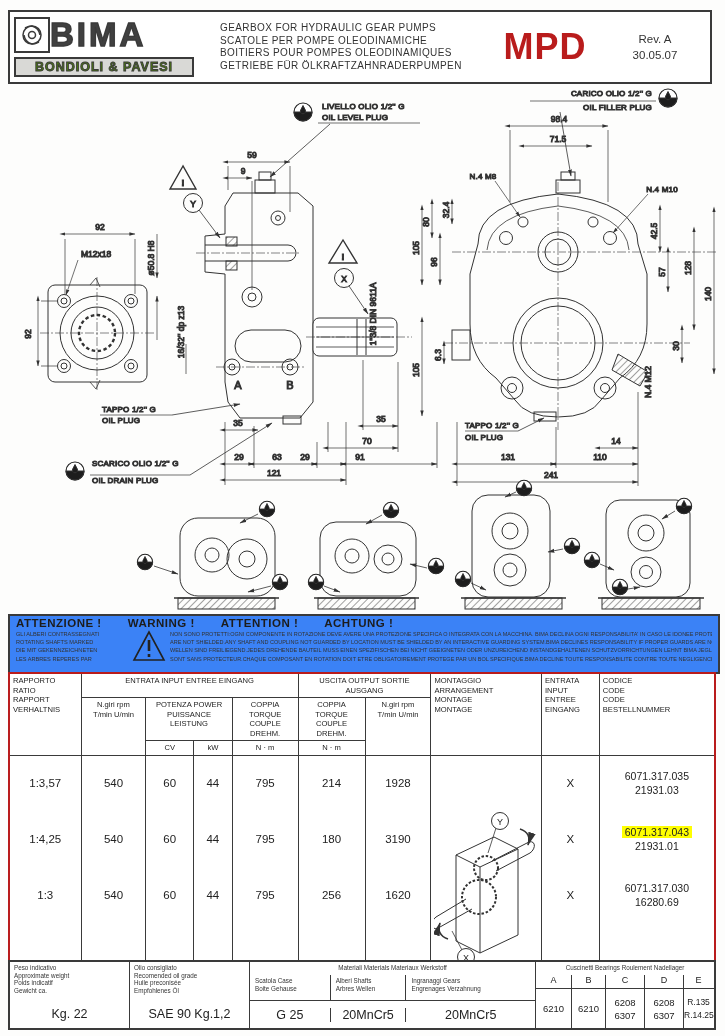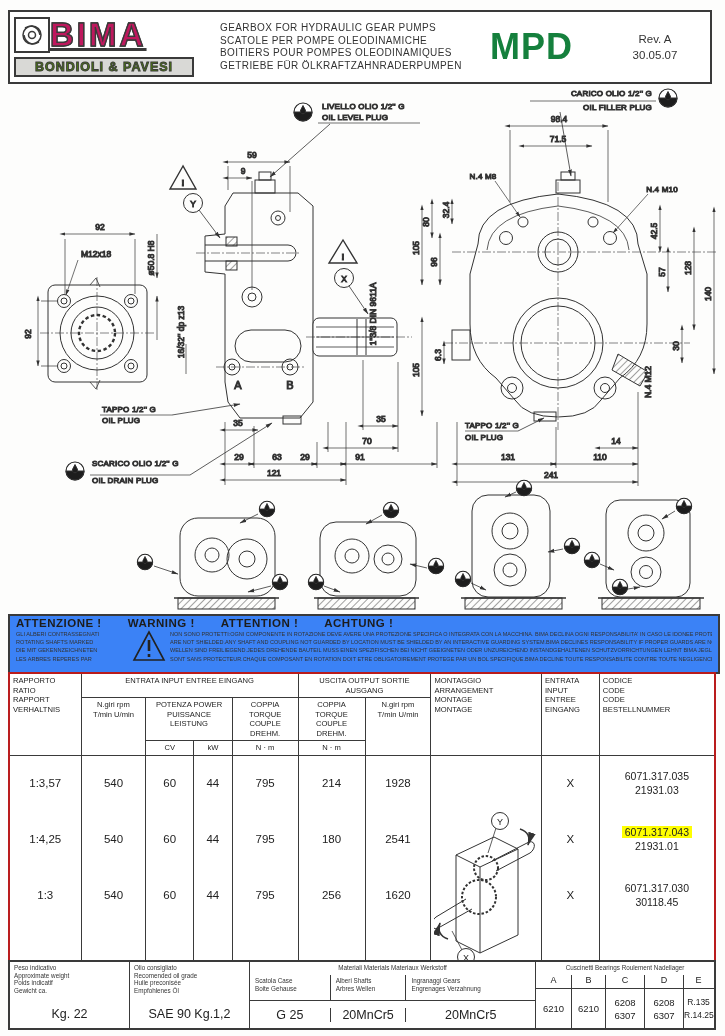--- a/index.html
+++ b/index.html
@@ -5,27 +5,27 @@
   html,body{margin:0;padding:0;}
   body{width:725px;height:1036px;position:relative;background:#fdfdfc;
        font-family:"Liberation Sans", sans-serif;color:#222;overflow:hidden;}
   .abs{position:absolute;}
   
   .hdr{left:8px;top:10px;width:700px;height:70px;border:2px solid #3a3a3a;
        display:flex;align-items:center;background:#fff;}
   .logo{width:196px;height:64px;margin-left:4px;position:relative;}
   .bima-row{display:flex;align-items:center;height:40px;}
   .bima-icon{width:32px;height:32px;border:2px solid #3a3a3a;display:flex;align-items:center;justify-content:center;}
-  .bima-word{font-size:33px;font-weight:bold;letter-spacing:3px;color:#be185d;
-             -webkit-text-stroke:1.3px #3a3a3a;text-shadow:0 0 1px #3a3a3a;line-height:36px;text-decoration:underline;}
+  .bima-word{font-size:33px;font-weight:bold;letter-spacing:3px;color:#404040;
+             -webkit-text-stroke:1.3px #3a3a3a;text-shadow:0 0 1px #3a3a3a;line-height:36px;}
   .bp-badge{margin-top:2px;width:176px;border:2px solid #3a3a3a;background:#d9d9d6;text-align:center;
             font-size:12.5px;font-weight:bold;letter-spacing:1px;color:#4d7c0f;
             -webkit-text-stroke:0.9px #3a3a3a;padding:1px 0;}
   .titles{margin-left:10px;font-size:10px;line-height:12.5px;letter-spacing:.4px;color:#333;width:270px;}
-  .model{font-size:36px;font-weight:bold;letter-spacing:1px;color:#15803d;width:110px;text-align:left;
+  .model{font-size:36px;font-weight:bold;letter-spacing:1px;color:#b91c1c;width:110px;text-align:center;
          font-stretch:condensed;}
   .rev{font-size:11.5px;line-height:16px;color:#333;text-align:center;flex:1;}
   
   svg text{font-family:"Liberation Sans", sans-serif;}
   .dt{font-size:8.5px;fill:#222;}
   .an{font-size:8px;fill:#222;letter-spacing:.2px;}
   .big{font-size:11px;fill:#222;}
   
   .warn{left:8px;top:614px;width:696px;height:55px;border:2px solid #3a3a3a;background:#3b82f6;padding:1px 6px 0 6px;}
   .warn-title{font-size:11.5px;font-weight:bold;letter-spacing:.5px;color:#1c1c1c;}
@@ -538,39 +538,39 @@
         <div class="code">21931.03</div>
       </td>
     </tr>
     <tr class="dr">
       <td>1:4,25</td>
       <td>540</td>
       <td>60</td>
       <td>44</td>
       <td>795</td>
       <td>180</td>
-      <td>2541</td>
+      <td>3190</td>
       <td>X</td>
       <td>
         <div class="code"><span class="hl">6071.317.043</span></div>
         <div class="code">21931.01</div>
       </td>
     </tr>
     <tr class="dr">
       <td>1:3</td>
       <td>540</td>
       <td>60</td>
       <td>44</td>
       <td>795</td>
       <td>256</td>
       <td>1620</td>
       <td>X</td>
       <td>
         <div class="code">6071.317.030</div>
-        <div class="code">30118.45</div>
+        <div class="code">16280.69</div>
       </td>
     </tr>
     <tr class="filler">
       <td></td>
         <td></td>
         <td></td>
         <td></td>
         <td></td>
         <td></td>
         <td></td>

